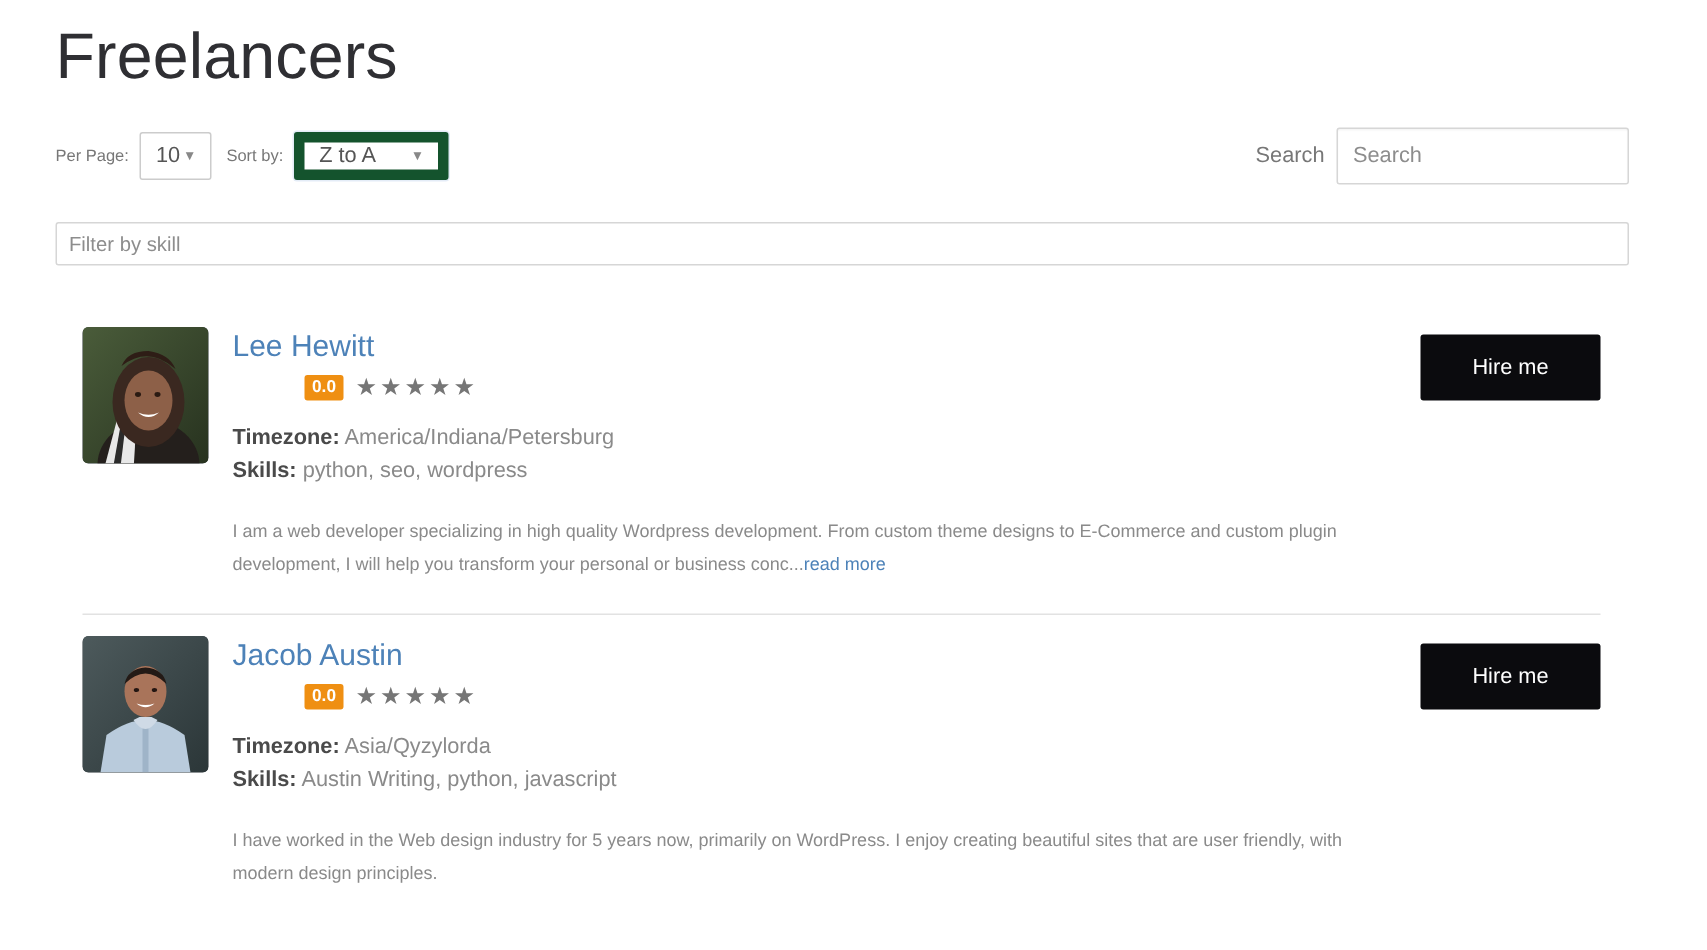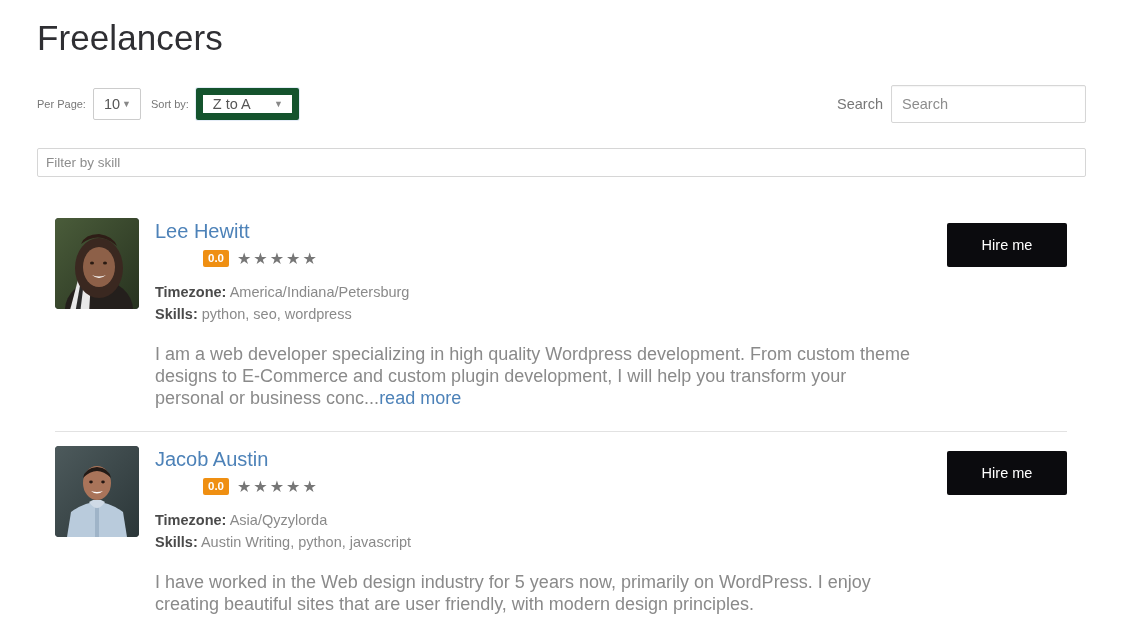--- a/index.html
+++ b/index.html
@@ -15,21 +15,21 @@
     width: 1138px;
     height: 633px;
     background: #ffffff;
   }
 
   
   .page-title {
     position: absolute;
     left: 37px;
     top: 14px;
-    font-size: 35px;
+    font-size: 43px;
     font-weight: 400;
     color: #2f2f33;
     letter-spacing: 0.1px;
     line-height: 48px;
     margin: 0;
     white-space: nowrap;
   }
 
   
   .controls-row {
@@ -211,21 +211,21 @@
     line-height: 22px;
     color: #8a8a8a;
   }
   .meta-label {
     font-weight: 700;
     color: #4a4a4a;
   }
 
   .description {
     margin-top: 18px;
-    font-size: 18px;
+    font-size: 12px;
     line-height: 22px;
     color: #8a8a8a;
     max-width: 890px;
   }
   .read-more {
     color: #4d82b8;
     text-decoration: none;
     cursor: pointer;
   }
 

